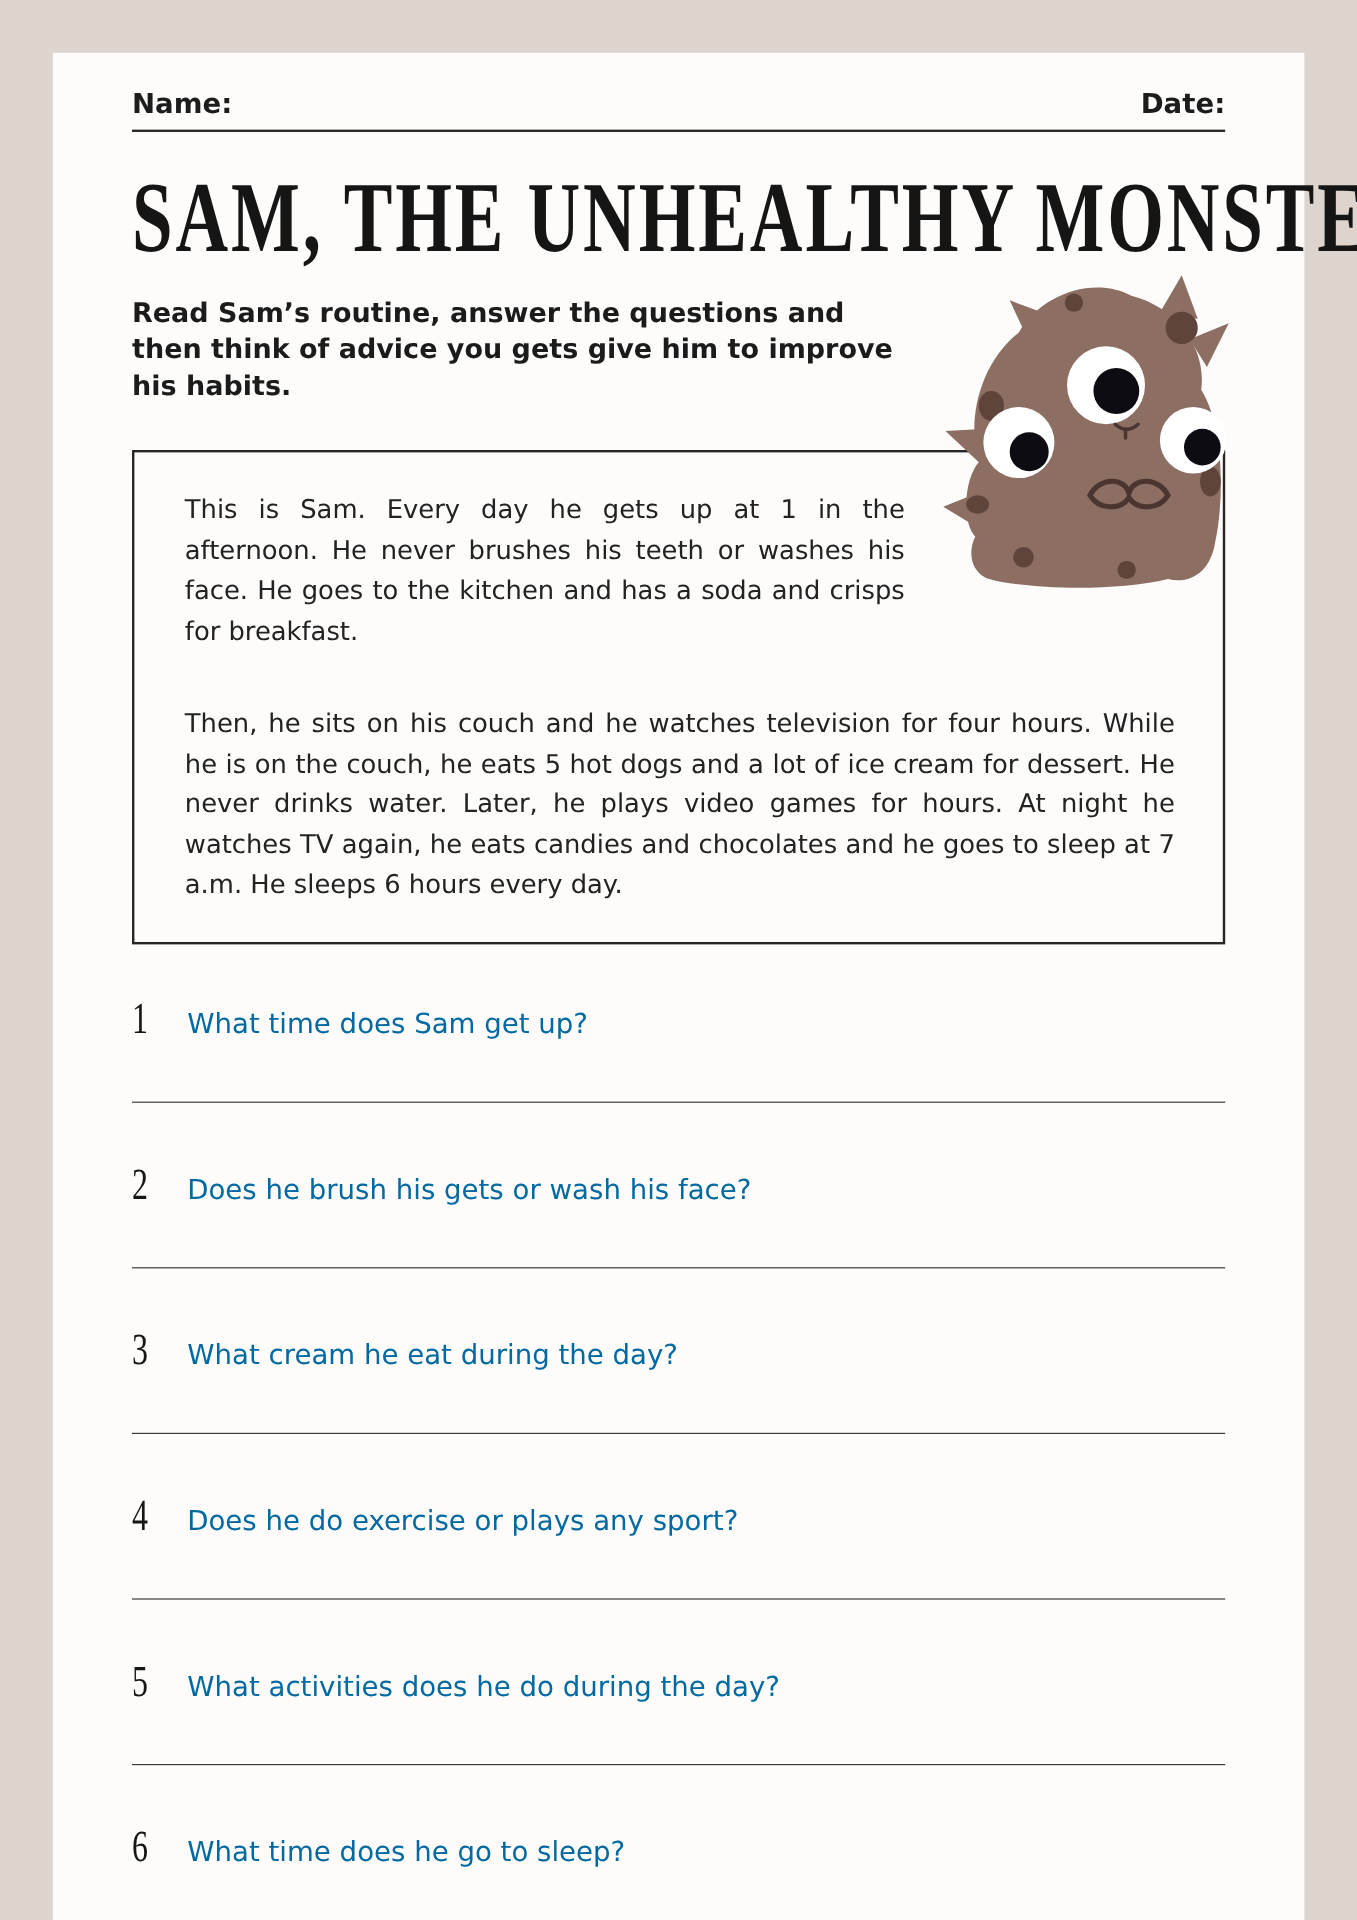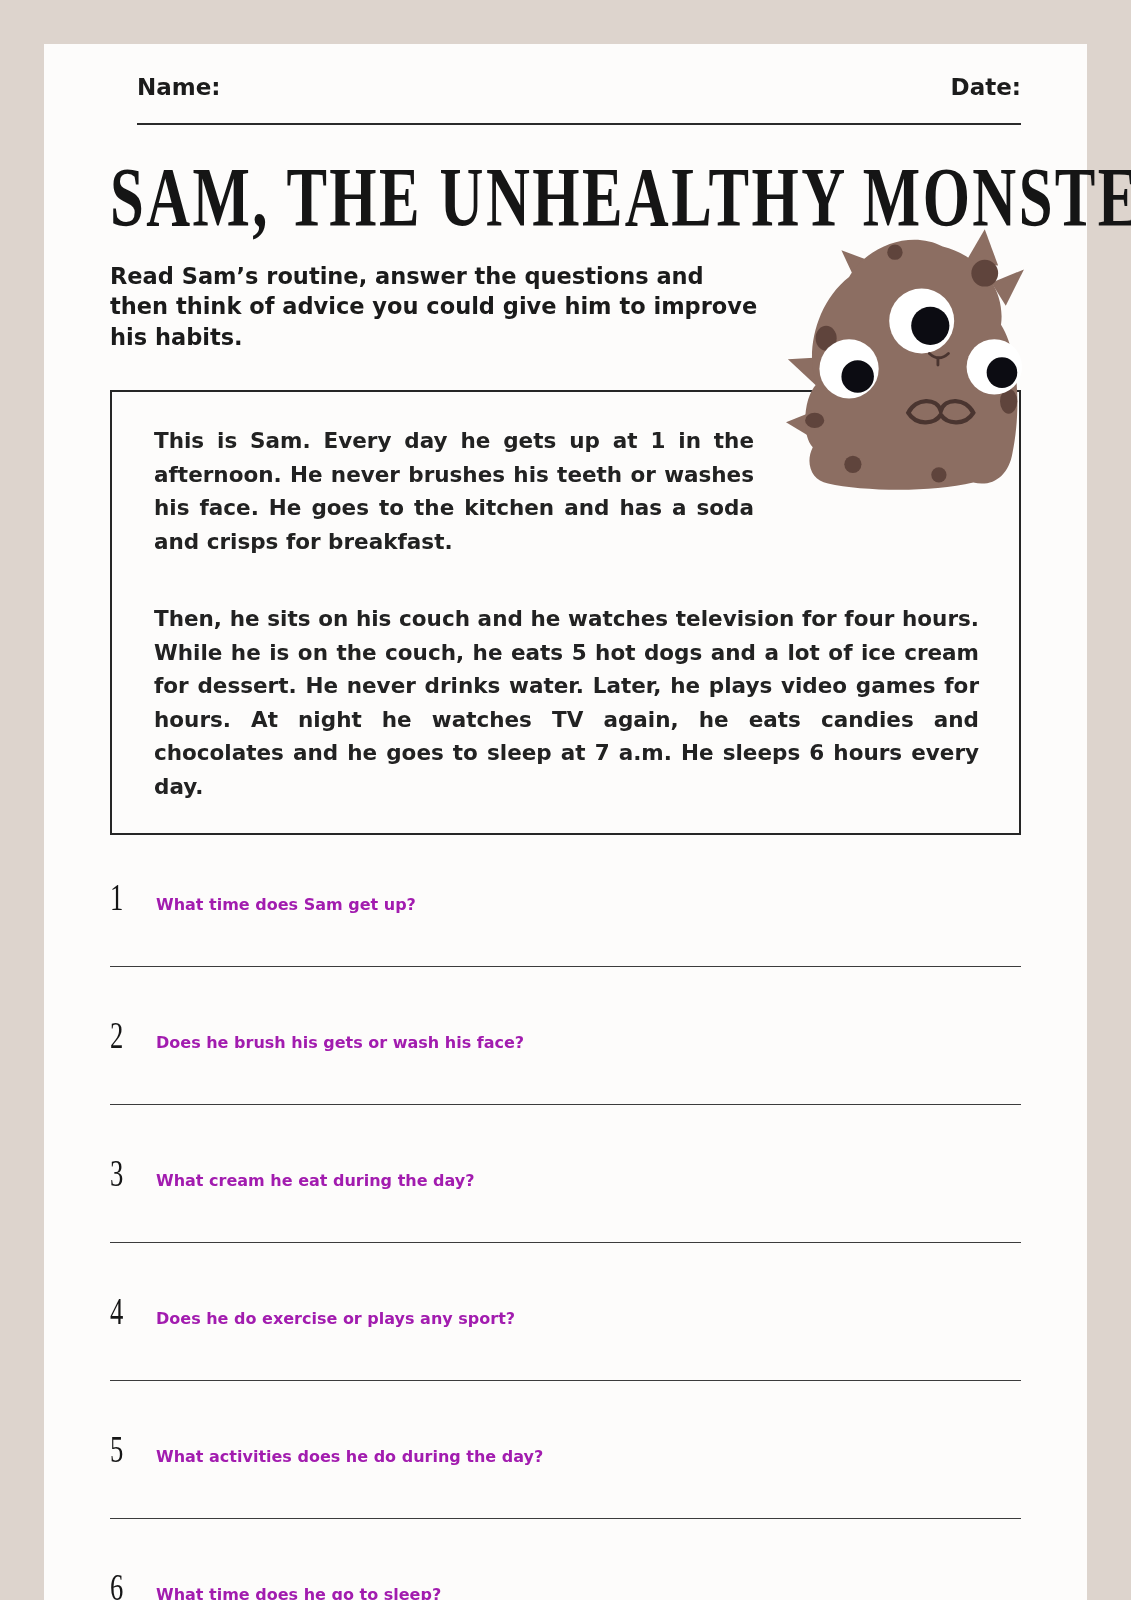--- a/index.html
+++ b/index.html
@@ -21,24 +21,23 @@
     width: 100%;
     min-height: 1512px;
     padding: 30px 66px 70px 66px;
   }
 
   
   .header-row {
     display: flex;
     align-items: baseline;
     border-bottom: 2px solid #2b2b2b;
-    padding-bottom: 23px;
+    padding-bottom: 8px;
     font-size: 23px;
     font-weight: 600;
-    margin-left: 27px;
   }
   .header-row .name { width: 52%; }
   .header-row .date { flex: 1; text-align: right; }
 
   
   h1.title {
     margin: 34px 0 0 0;
     font-family: "Liberation Serif", "DejaVu Serif", serif;
     font-weight: 700;
     font-size: 76px;
@@ -62,21 +61,20 @@
 
   
   .passage-box {
     margin-top: 38px;
     border: 2.5px solid #262626;
     padding: 32px 40px 30px 42px;
     font-size: 21.5px;
     line-height: 1.56;
     text-align: justify;
     color: #222;
-    font-weight: bold;
   }
   .passage-box p { margin: 0; }
   .passage-box p.p1 { max-width: 600px; }
   .passage-box p.p2 { margin-top: 44px; }
 
   
   .monster {
     position: absolute;
     left: 742px;
     top: 178px;
@@ -99,44 +97,44 @@
     font-size: 37px;
     font-weight: 500;
     line-height: 1;
     transform: scaleX(0.72);
     transform-origin: left bottom;
     width: 26px;
     flex: 0 0 26px;
     color: #161616;
   }
   .q-text {
-    font-size: 16px;
-    font-weight: 700;
-    color: #a21caf;
+    font-size: 23px;
+    font-weight: 400;
+    color: #0369a1;
   }
   .answer-line {
     margin-top: 50px;
     border-bottom: 1.6px solid #3c3c3c;
     height: 0;
   }
 </style>
 </head>
 <body>
 
 <div class="frame">
   <div class="page">
 
     <div class="header-row">
       <span class="name">Name:</span>
       <span class="date">Date:</span>
     </div>
 
     <h1 class="title">SAM, THE UNHEALTHY MONSTER</h1>
 
-    <p class="instructions">Read Sam’s routine, answer the questions and then think of advice you could give him to improve his habits.</p>
+    <p class="instructions">Read Sam’s routine, answer the questions and then think of advice you gets give him to improve his habits.</p>
 
     <div class="passage-box">
       <p class="p1">This is Sam. Every day he gets up at 1 in the afternoon. He never brushes his teeth or washes his face. He goes to the kitchen and has a soda and crisps for breakfast.</p>
       <p class="p2">Then, he sits on his couch and he watches television for four hours. While he is on the couch, he eats 5 hot dogs and a lot of ice cream for dessert. He never drinks water. Later, he plays video games for hours. At night he watches TV again, he eats candies and chocolates and he goes to sleep at 7 a.m. He sleeps 6 hours every day.</p>
     </div>
 
     <svg class="monster" viewBox="-12 0 270 295" xmlns="http://www.w3.org/2000/svg" aria-hidden="true">
 
       <polygon points="175,42 196,6 210,44" fill="#8c6e62"></polygon>
       <polygon points="203,62 237,48 218,86" fill="#8c6e62"></polygon>

